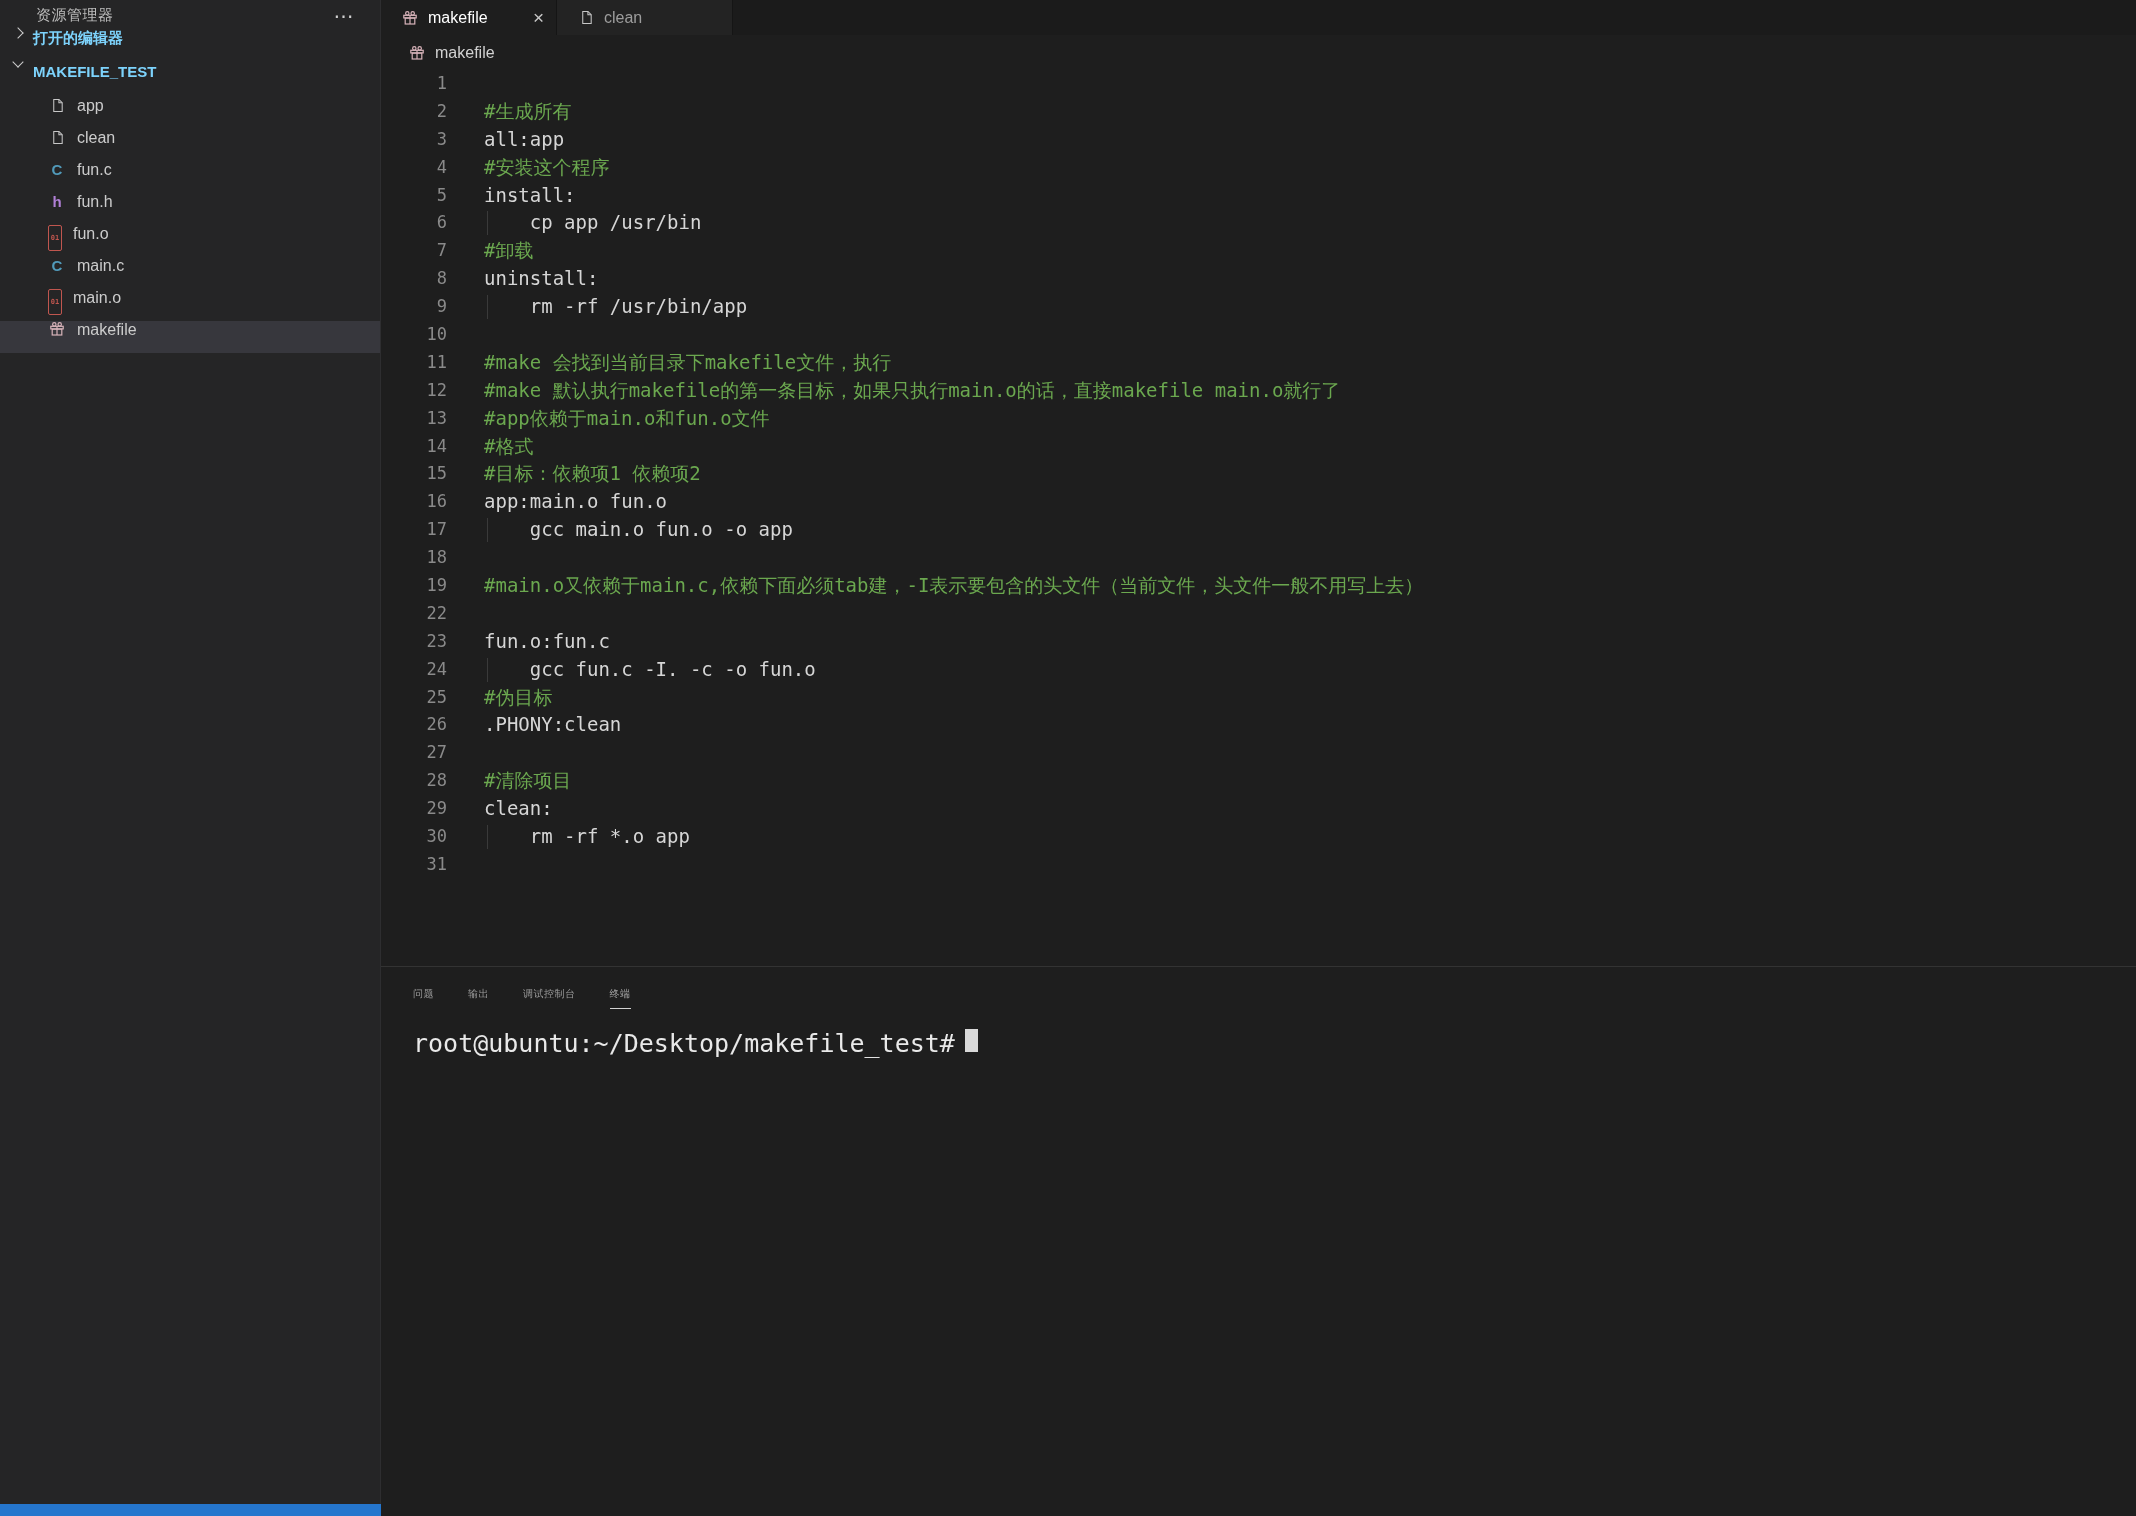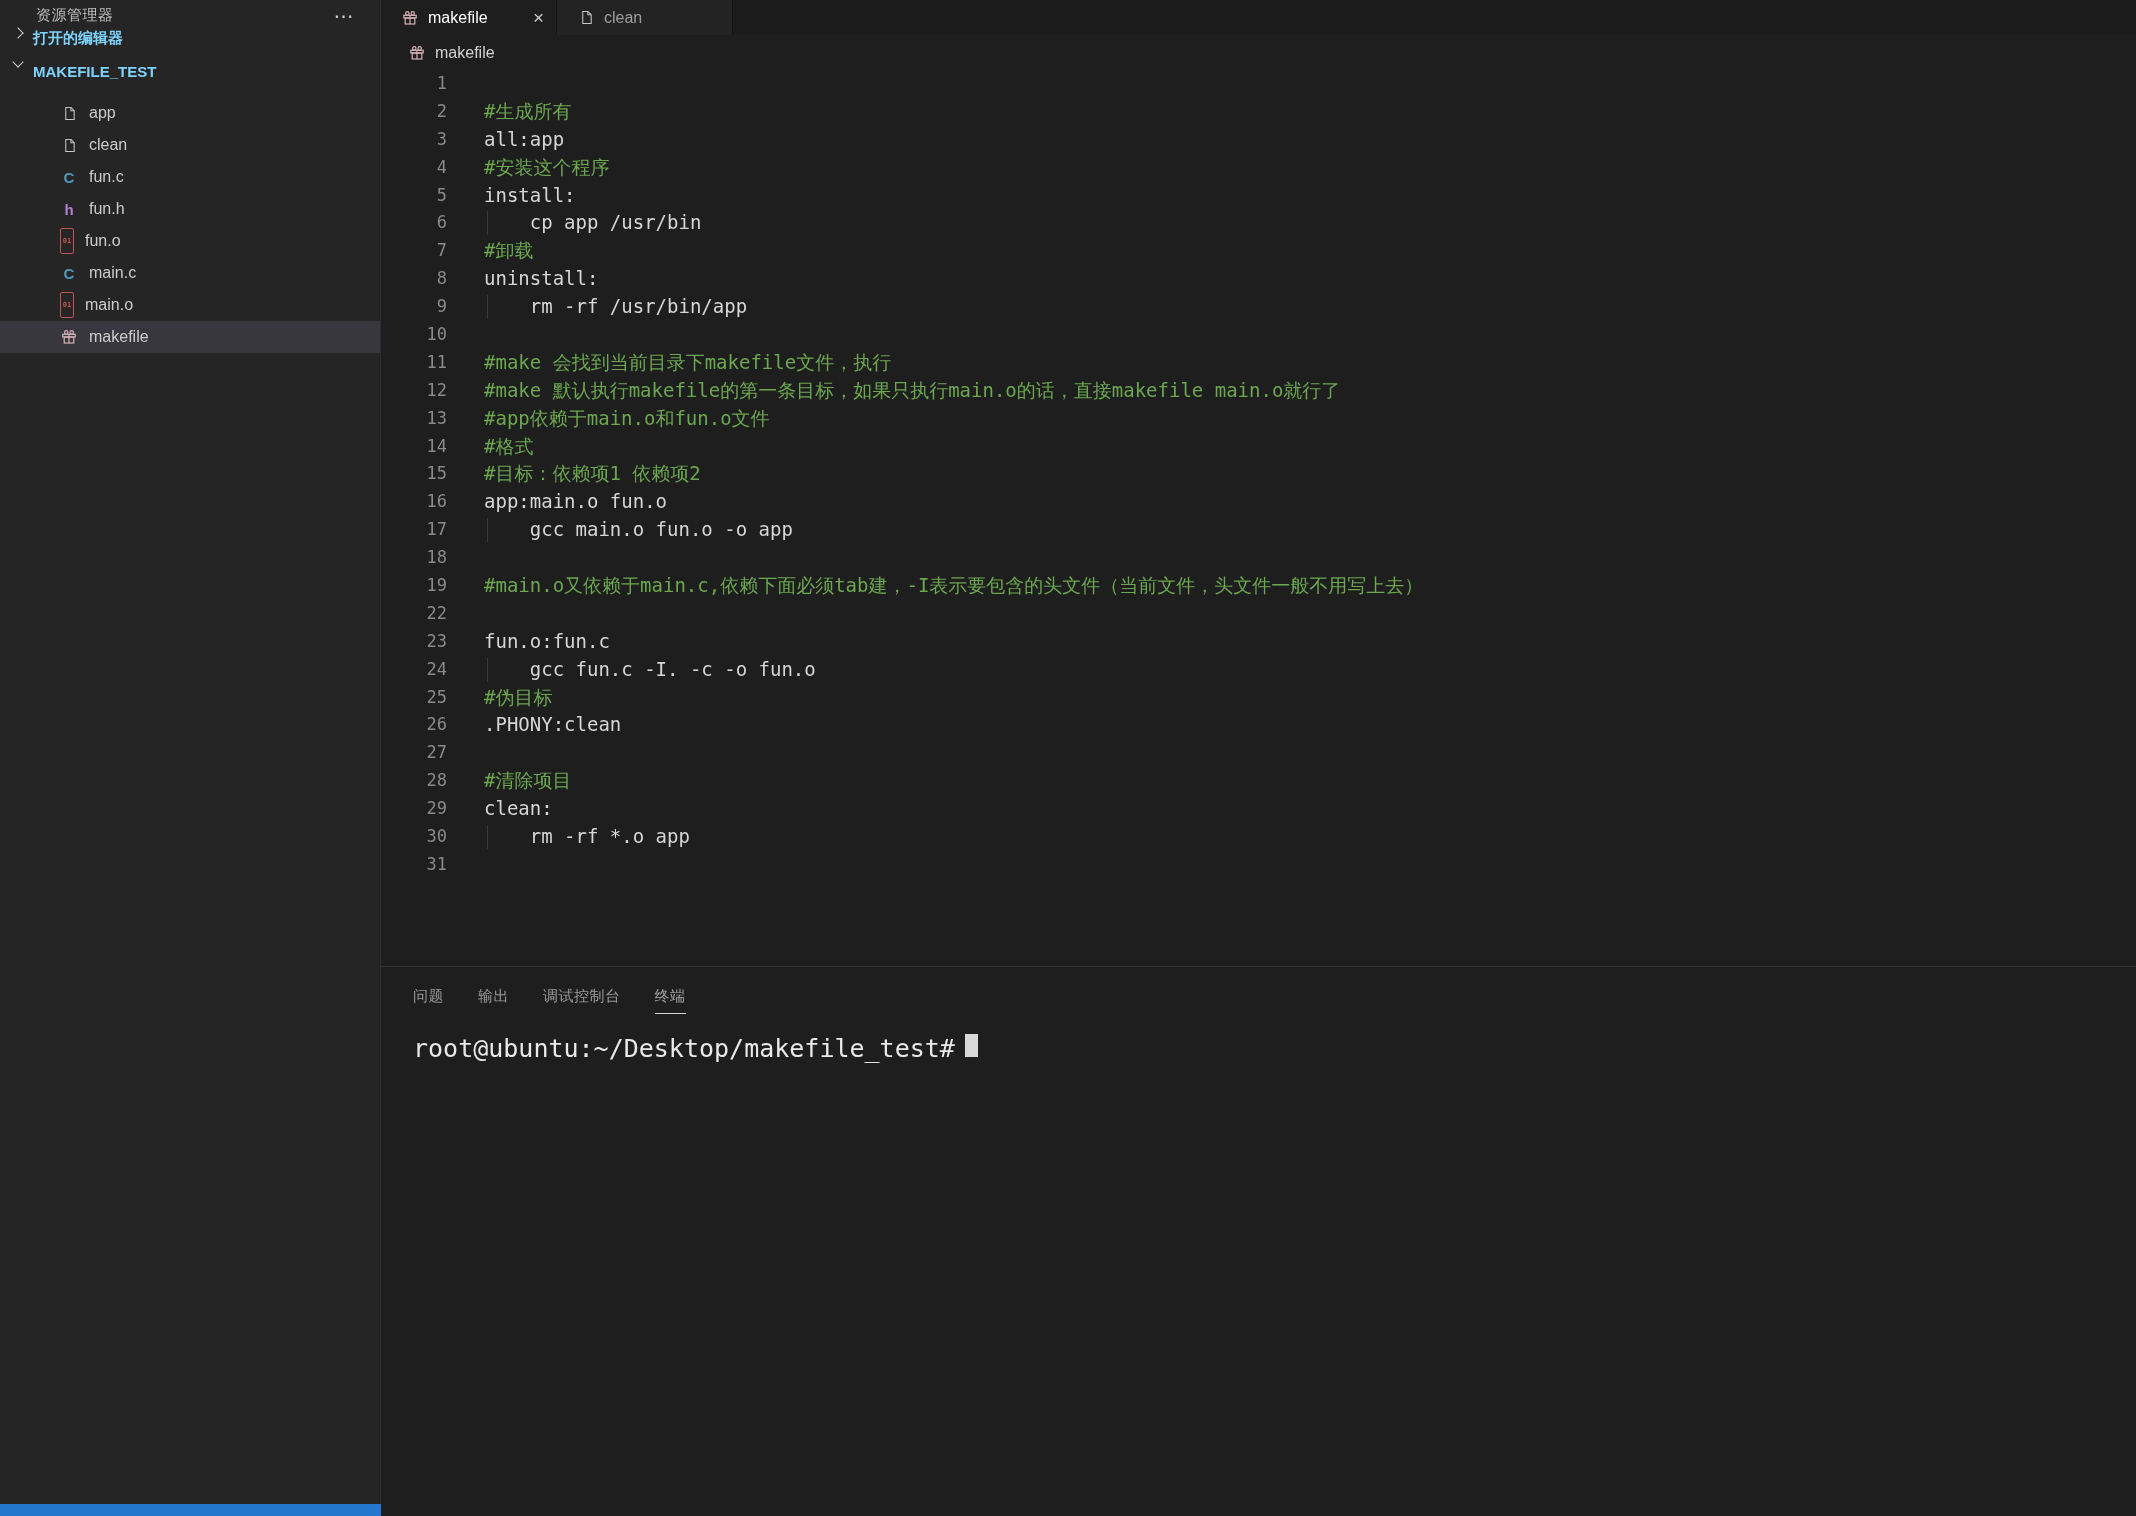--- a/index.html
+++ b/index.html
@@ -34,22 +34,22 @@
   .chev {
     width:8px; height:8px; display:inline-block; margin-right:11px;
     border-right:1.6px solid #cccccc; border-bottom:1.6px solid #cccccc;
     flex:none;
   }
   .chev.right { transform:rotate(-45deg); }
   .chev.down  { transform:rotate(45deg); margin-top:-5px; }
 
   .file-tree { display:flex; flex-direction:column; }
   .file-row {
-    display:flex; align-items:center; height:32px;
-    padding-left:60px; gap:11px;
+    display:flex; align-items:flex-start; height:32px;
+    padding-left:48px; gap:11px;
     font-size:16px; color:#cccccc; cursor:pointer;
   }
   .file-row.selected { background:#37373d; }
   .ficon {
     width:18px; height:16px; flex:none;
     display:inline-flex; justify-content:center; align-items:center;
     font-weight:bold;
   }
   .c-icon { color:var(--c-blue); font-size:15px; }
   .h-icon { color:var(--h-purple); font-size:15px; }
@@ -91,21 +91,21 @@
     color:var(--code-text); white-space:pre; padding-left:37px; position:relative;
   }
   .ctext.comment { color:var(--comment-green); }
   .cline.indented .ctext::before {
     content:""; position:absolute; left:40px; top:2px; bottom:2px;
     width:1px; background:#3a3a3a;
   }
 
   
   .panel { height:538px; flex:none; border-top:1px solid #333333; background:#1e1e1e; }
-  .panel-tabs { display:flex; gap:34px; padding:20px 0 0 32px; font-size:15px; }
+  .panel-tabs { display:flex; gap:34px; padding:20px 0 0 32px; font-size:10px; }
   .ptab { color:#9a9a9a; padding-bottom:7px; cursor:pointer; letter-spacing:0.5px; }
   .ptab.active { color:#a3a3a3; border-bottom:1.5px solid #d2d2d2; }
   .terminal {
     padding:20px 0 0 32px;
     font-family:"DejaVu Sans Mono", monospace; font-size:25px; color:#e9e9e9;
     display:flex; align-items:flex-start;
   }
   .cursor { display:inline-block; width:13px; height:23px; background:var(--cursor-gray); margin-left:10px; }
 
   .status-seg {

